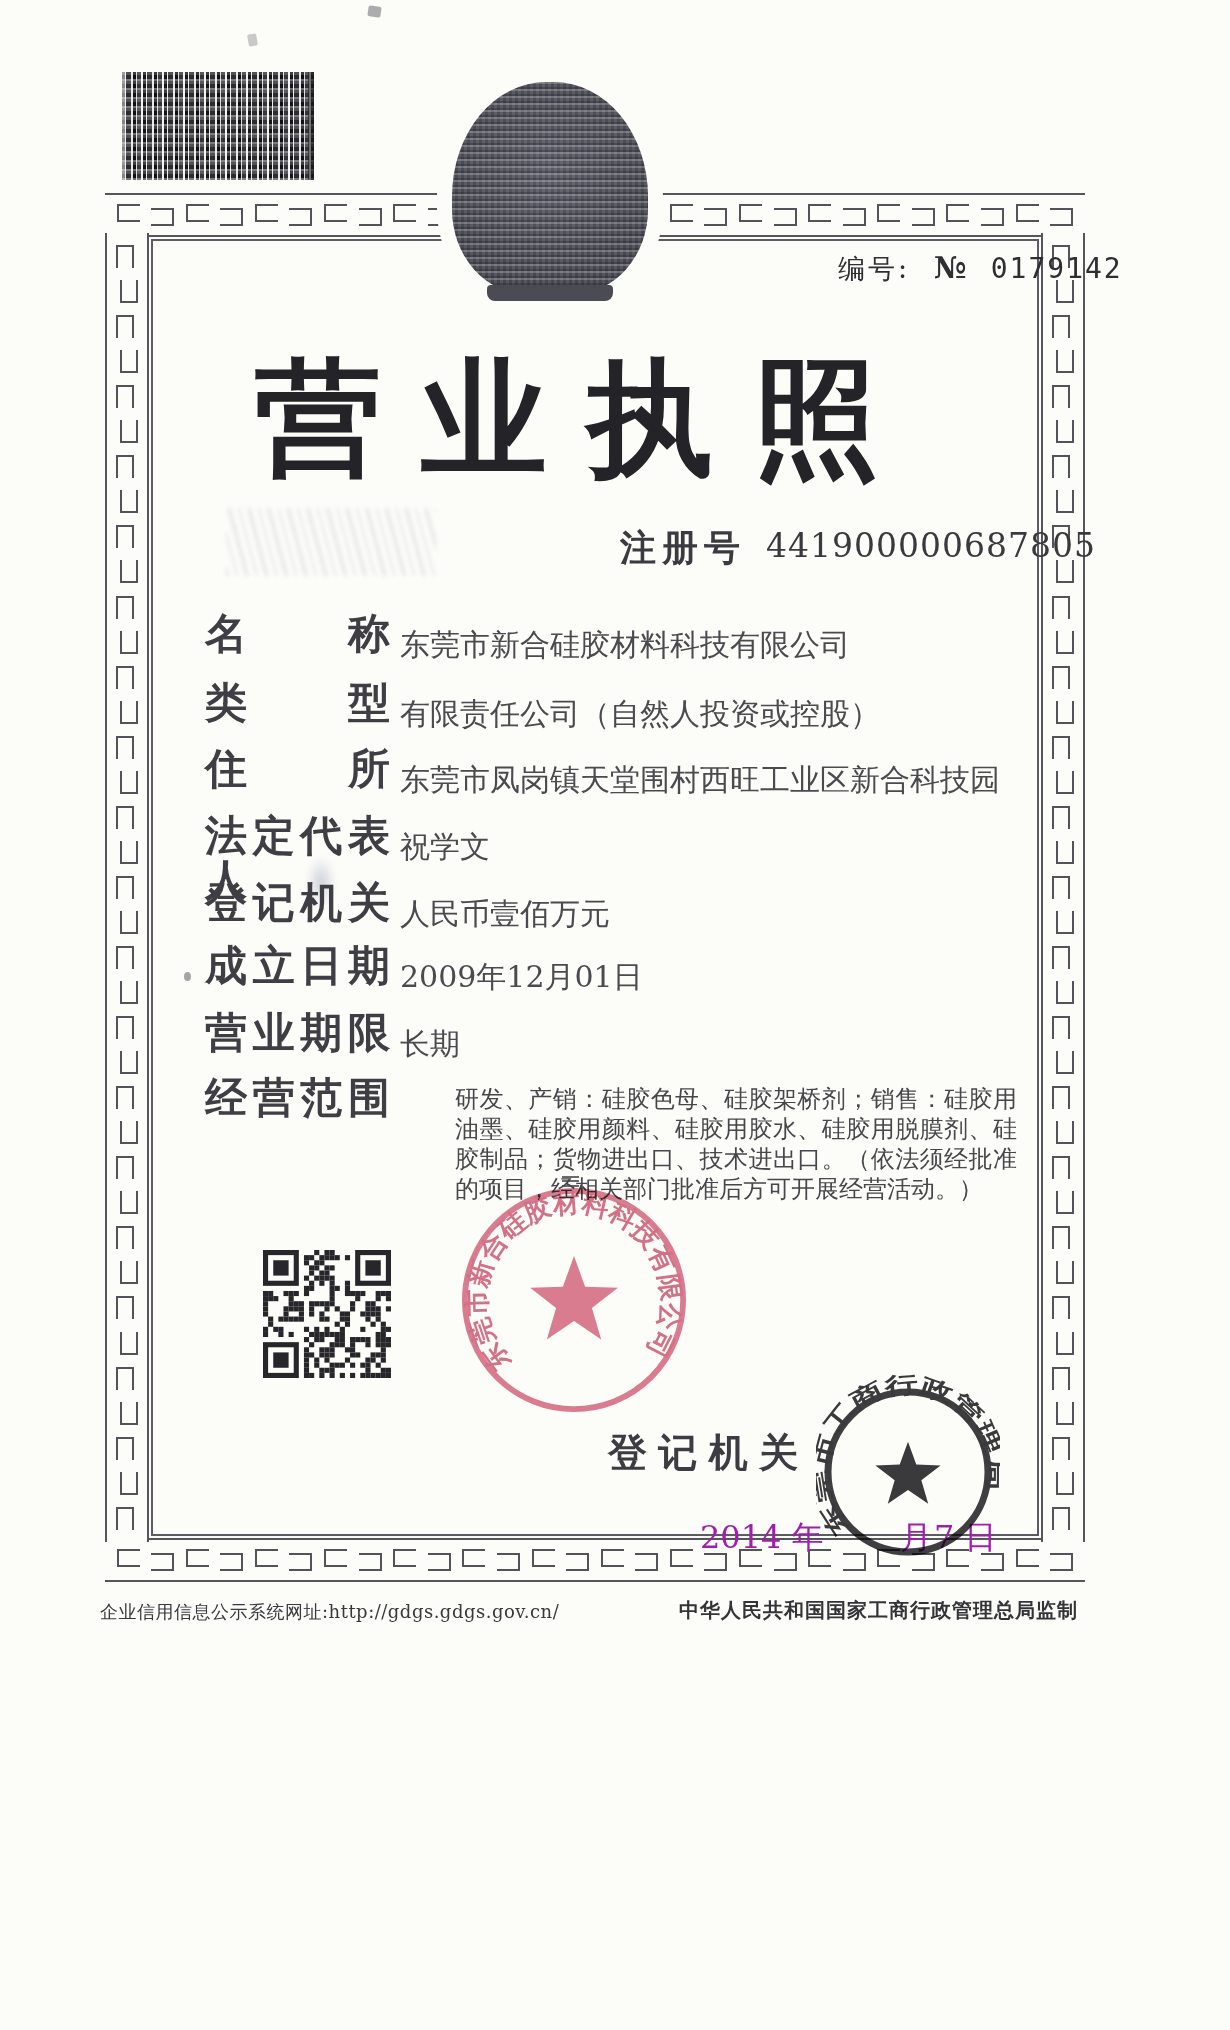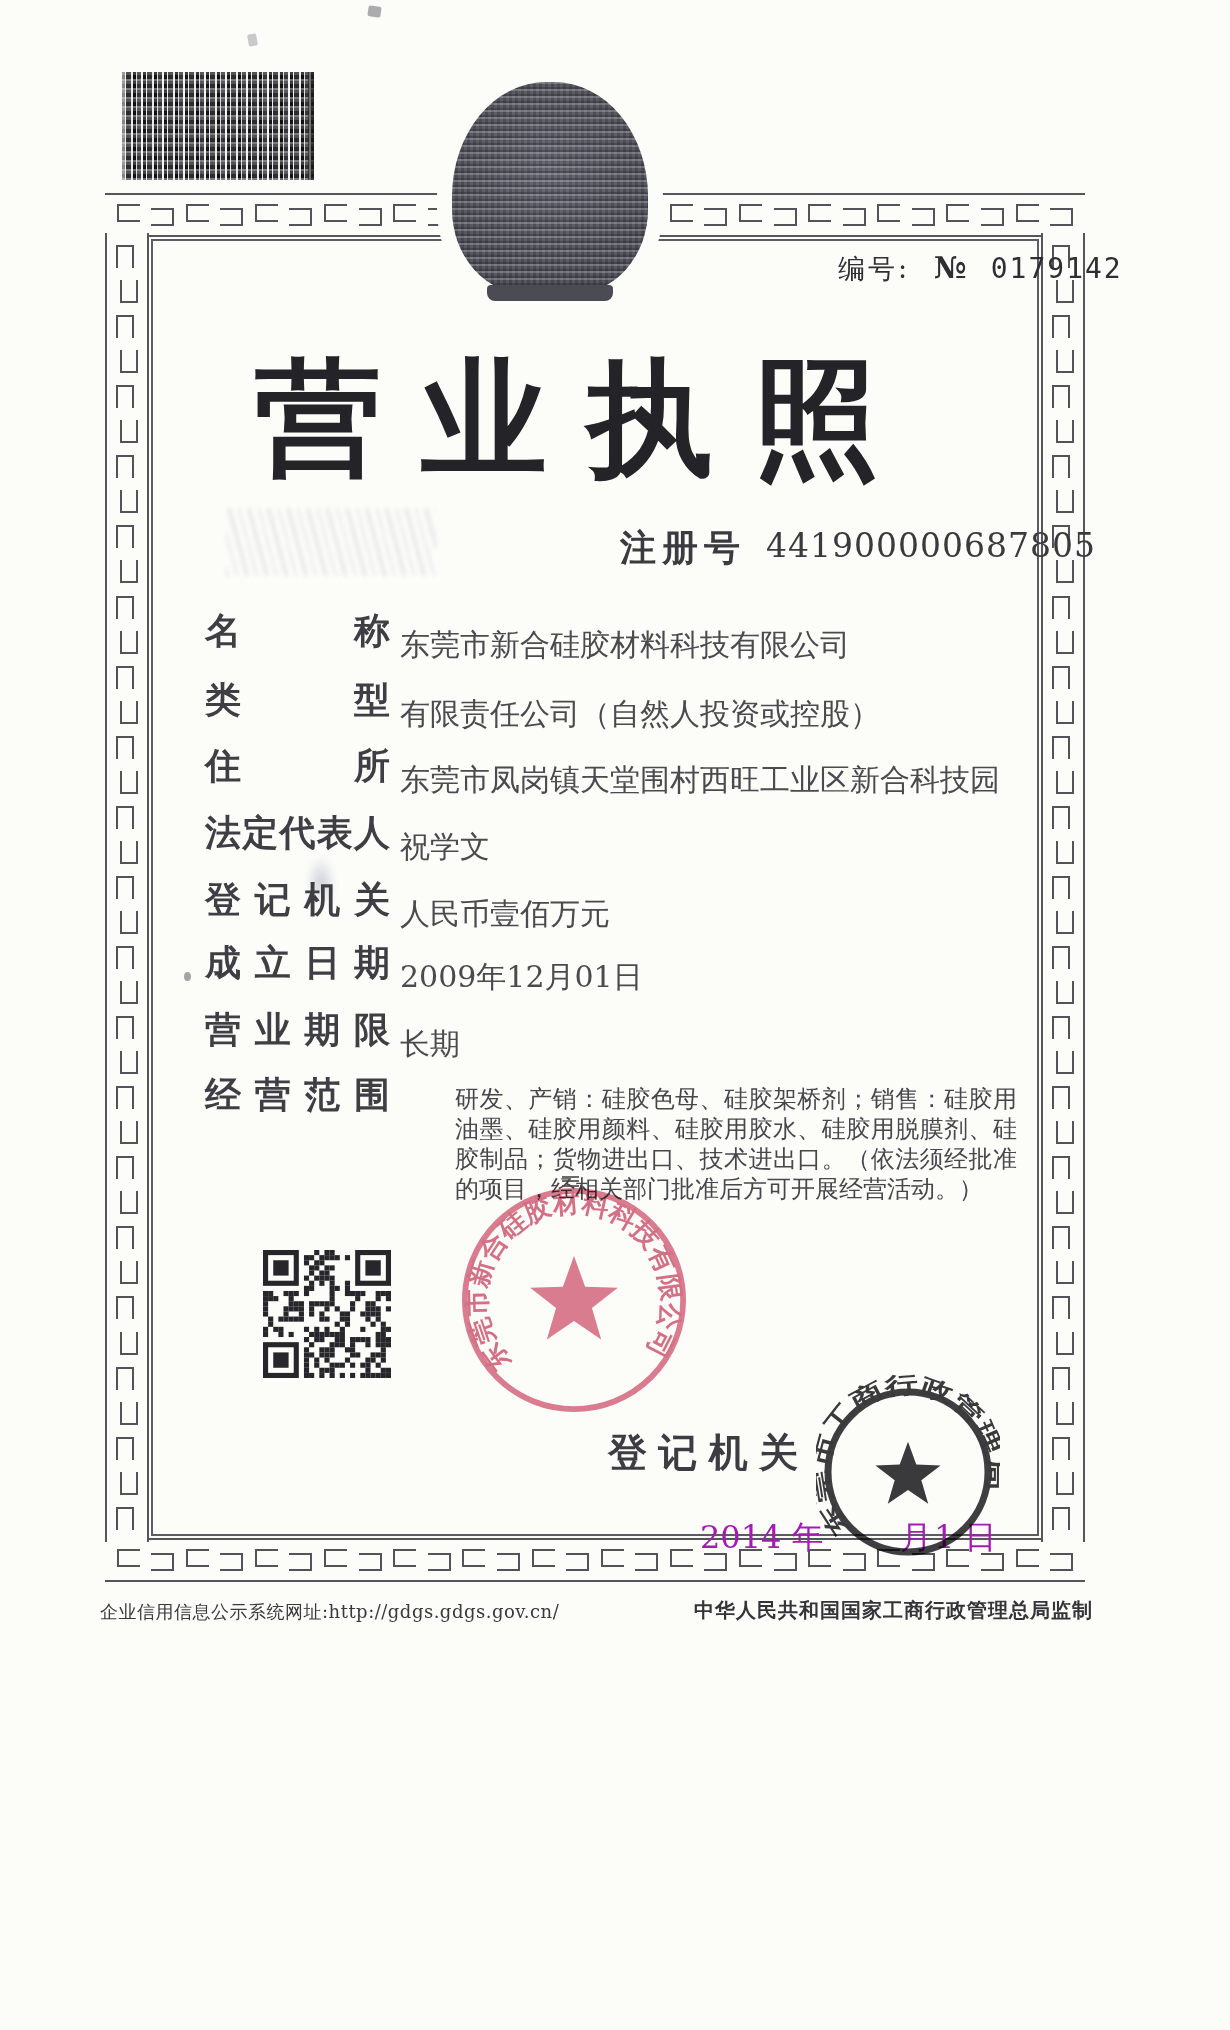--- a/index.html
+++ b/index.html
@@ -63,42 +63,42 @@
   .title{position:absolute;left:255px;top:336px;width:700px;text-align:left;z-index:2;
     font-family:"DejaVu Sans","Liberation Sans",sans-serif;
     font-size:126px;font-weight:800;letter-spacing:40px;color:#232328;white-space:nowrap;}
   
   .regline{position:absolute;left:0;top:524px;width:1230px;z-index:2;}
   .regline .rlabel{position:absolute;left:620px;width:120px;font-size:36px;font-weight:600;color:#3a3a40;
     text-align:justify;text-align-last:justify;}
   .regline .rnum{position:absolute;left:766px;top:2px;font-size:33px;letter-spacing:1px;color:#3a3a3e;text-align:center;}
   
   .frow{position:absolute;left:205px;width:830px;z-index:2;}
-  .flabel{position:absolute;left:0;top:0;width:185px;font-size:36px;font-weight:600;color:#3e3e44;
+  .flabel{position:absolute;left:0;top:0;width:185px;font-size:42px;font-weight:600;color:#3e3e44;
     text-align:justify;text-align-last:justify;line-height:1.05;}
   .fvalue{position:absolute;left:195px;top:13px;font-size:30px;color:#4a4a4f;white-space:nowrap;}
   .fvalue.scope{left:250px;top:8px;width:562px;font-size:24px;line-height:30px;white-space:normal;
     text-align:justify;color:#46464b;}
   
   .qr{position:absolute;left:263px;top:1250px;width:128px;height:128px;z-index:2;}
   
   .sealred{position:absolute;left:452px;top:1172px;width:244px;height:256px;z-index:4;
     mix-blend-mode:multiply;opacity:.82;}
   .sealblack{position:absolute;left:816px;top:1374px;width:184px;height:196px;z-index:5;
     mix-blend-mode:multiply;opacity:.9;}
   
   .registry-label{position:absolute;left:608px;top:1426px;width:190px;z-index:2;
     font-size:39px;font-weight:600;color:#3c3c42;text-align:justify;text-align-last:justify;}
   .dtok{position:absolute;top:1516px;z-index:2;font-size:32px;color:#a21caf;white-space:nowrap;}
   .dtok.y{left:700px;}
   .dtok.m{left:900px;}
   .dtok.d{left:934px;}
   
   .footl{position:absolute;left:100px;top:1600px;font-size:18px;color:#38383d;z-index:2;letter-spacing:.5px;}
-  .footr{position:absolute;right:137px;top:1597px;font-size:20px;font-weight:600;color:#333338;z-index:2;letter-spacing:1px;}
+  .footr{position:absolute;right:152px;top:1597px;font-size:20px;font-weight:600;color:#333338;z-index:2;letter-spacing:1px;}
 </style>
 </head>
 <body>
 
 <div class="speck s1"></div>
 <div class="speck s2"></div>
 <div class="speck s3"></div>
 <div class="ghost"></div>
 <div class="inksmudge"></div>
 <div class="scopemark"></div>
@@ -518,21 +518,21 @@
   <circle cx="115" cy="122" r="104" fill="none" stroke="#d5607a" stroke-width="5.5"></circle>
   <polygon points="0,-44 10.6,-14.6 41.8,-13.6 17.1,5.6 25.9,35.6 0,18 -25.9,35.6 -17.1,5.6 -41.8,-13.6 -10.6,-14.6" transform="translate(115,124)" fill="#d5607a"></polygon>
   <text font-size="25" fill="#cc536e" font-weight="bold" font-family="DejaVu Serif, Liberation Serif, serif">
     <textPath href="#arcRed" startOffset="0" textLength="382" lengthAdjust="spacingAndGlyphs">东莞市新合硅胶材料科技有限公司</textPath>
   </text>
 </svg>
 
 <div class="registry-label">登记机关</div>
 <span class="dtok y">2014 年</span>
 <span class="dtok m">月</span>
-<span class="dtok d">1 日</span>
+<span class="dtok d">7 日</span>
 
 <svg class="sealblack" viewBox="0 0 184 196">
   <defs>
     <path id="arcBlk" d="M 35 155 A 80 80 0 1 1 149 155" fill="none"></path>
   </defs>
   <circle cx="92" cy="98" r="80" fill="none" stroke="#2b2b2e" stroke-width="7"></circle>
   <polygon points="0,-44 10.6,-14.6 41.8,-13.6 17.1,5.6 25.9,35.6 0,18 -25.9,35.6 -17.1,5.6 -41.8,-13.6 -10.6,-14.6" transform="translate(92,102) scale(0.78)" fill="#242428"></polygon>
   <text font-size="23" fill="#242428" font-weight="bold" font-family="DejaVu Serif, Liberation Serif, serif">
     <textPath href="#arcBlk" startOffset="0" textLength="330" lengthAdjust="spacingAndGlyphs">东莞市工商行政管理局</textPath>
   </text>

